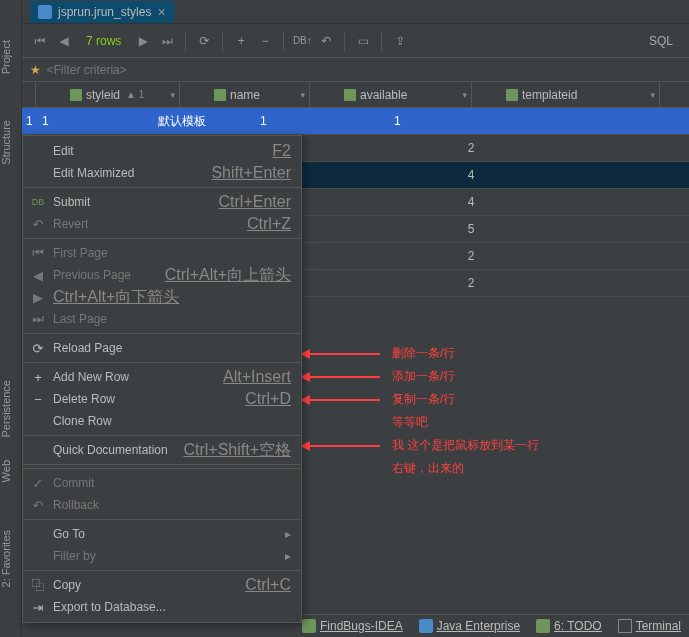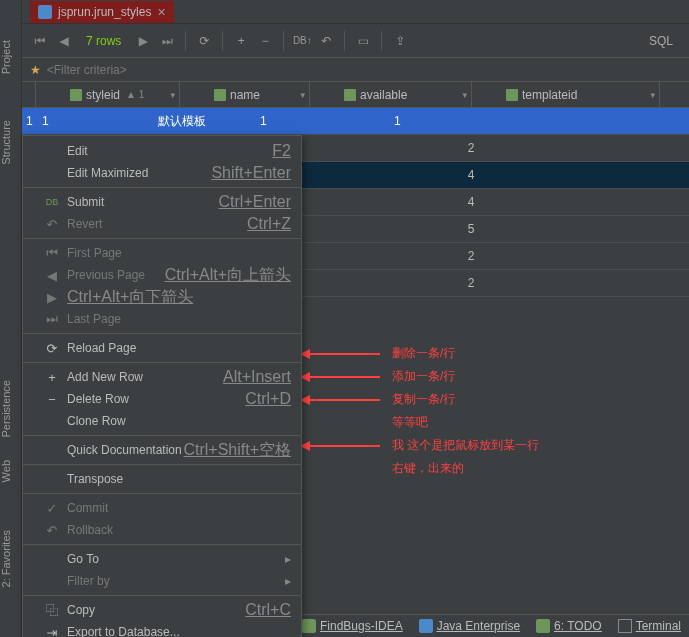--- a/index.html
+++ b/index.html
@@ -1,19 +1,19 @@
 <!DOCTYPE html>
 <html><head>
 <meta charset="utf-8">
 <style>
 * { margin: 0; padding: 0; box-sizing: border-box; font-family: "Segoe UI", sans-serif; font-size: 12px; }
 body { background: #3c3f41; color: #bbbbbb; width: 689px; height: 637px; overflow: hidden; position: relative; }
 
 .tab-bar { height: 24px; background: #3c3f41; display: flex; align-items: center; padding-left: 30px; border-bottom: 1px solid #323232; }
-.tab { background: #7f1d1d; height: 22px; padding: 0 8px; display: flex; align-items: center; gap: 6px; color: #bbbbbb; }
+.tab { background: #0c4a6e; height: 22px; padding: 0 8px; display: flex; align-items: center; gap: 6px; color: #bbbbbb; }
 .tab-icon { width: 14px; height: 14px; background: #4a8ac9; border-radius: 2px; }
 .tab-close { color: #999; font-size: 14px; cursor: pointer; }
 
 .toolbar { height: 34px; background: #3c3f41; display: flex; align-items: center; padding: 0 8px 0 30px; gap: 4px; border-bottom: 1px solid #555; }
 .nav-btn { width: 20px; height: 20px; color: #888; text-align: center; line-height: 20px; cursor: pointer; }
 .rows-text { color: #84cc16; padding: 0 8px; }
 .tool-sep { width: 1px; height: 20px; background: #555; margin: 0 4px; }
 .tool-icon { width: 20px; height: 20px; color: #999; text-align: center; cursor: pointer; display: flex; align-items: center; justify-content: center; }
 .sql-label { margin-left: auto; color: #aaa; padding-right: 8px; }
 
@@ -34,21 +34,21 @@
 .row { height: 27px; display: flex; align-items: center; border-bottom: 1px solid #4a4d4f; }
 .row-num { width: 14px; color: #888; padding-left: 4px; }
 .cell { padding-left: 6px; color: #bbbbbb; }
 .row-selected { background: #0d293e; }
 .row-selected-bright { background: #2f65ca; }
 .row-selected-bright .cell, .row-selected-bright .row-num { color: #fff; }
 
 .context-menu { position: absolute; left: 22px; top: 135px; width: 280px; background: #3c3f41; border: 1px solid #555; box-shadow: 2px 2px 8px rgba(0,0,0,0.4); z-index: 10; padding: 4px 0; }
 .menu-item { height: 22px; display: flex; align-items: center; padding: 0 10px 0 6px; color: #bbbbbb; cursor: pointer; }
 .menu-item.disabled { color: #777; }
-.menu-icon { width: 18px; height: 16px; margin-right: 6px; display: flex; align-items: center; justify-content: center; font-size: 13px; margin-left: 14px; }
+.menu-icon { width: 18px; height: 16px; margin-right: 6px; display: flex; align-items: center; justify-content: center; font-size: 13px; }
 .menu-label { flex: 1; }
 .menu-shortcut { color: #888; font-size: 16px; text-decoration: underline; }
 .menu-arrow { color: #888; margin-left: auto; }
 .menu-sep { height: 1px; background: #555; margin: 3px 0; }
 
 .annotations { position: absolute; left: 300px; top: 345px; z-index: 5; color: #ff4040; font-size: 14px; }
 .anno-line { margin-bottom: 6px; display: flex; align-items: center; }
 .arrow-svg { margin-right: 12px; }
 
 .bottom-bar { position: absolute; bottom: 0; left: 22px; right: 0; height: 23px; background: #3c3f41; border-top: 1px solid #555; display: flex; align-items: center; padding: 0 8px; gap: 16px; color: #bbbbbb; }
@@ -240,24 +240,20 @@
       <span class="menu-icon"></span>
       <span class="menu-label">Clone Row</span>
     </div>
   <div class="menu-sep"></div>
   <div class="menu-item">
       <span class="menu-icon"></span>
       <span class="menu-label">Quick Documentation</span>
       <span class="menu-shortcut">Ctrl+Shift+空格</span>
     </div>
   <div class="menu-sep"></div>
-  <div class="menu-item">
-      <span class="menu-icon"></span>
-      <span class="menu-label">Transpose</span>
-    </div>
   <div class="menu-sep"></div>
   <div class="menu-item disabled">
       <span class="menu-icon">✓</span>
       <span class="menu-label">Commit</span>
     </div>
   <div class="menu-item disabled">
       <span class="menu-icon">↶</span>
       <span class="menu-label">Rollback</span>
     </div>
   <div class="menu-sep"></div>

